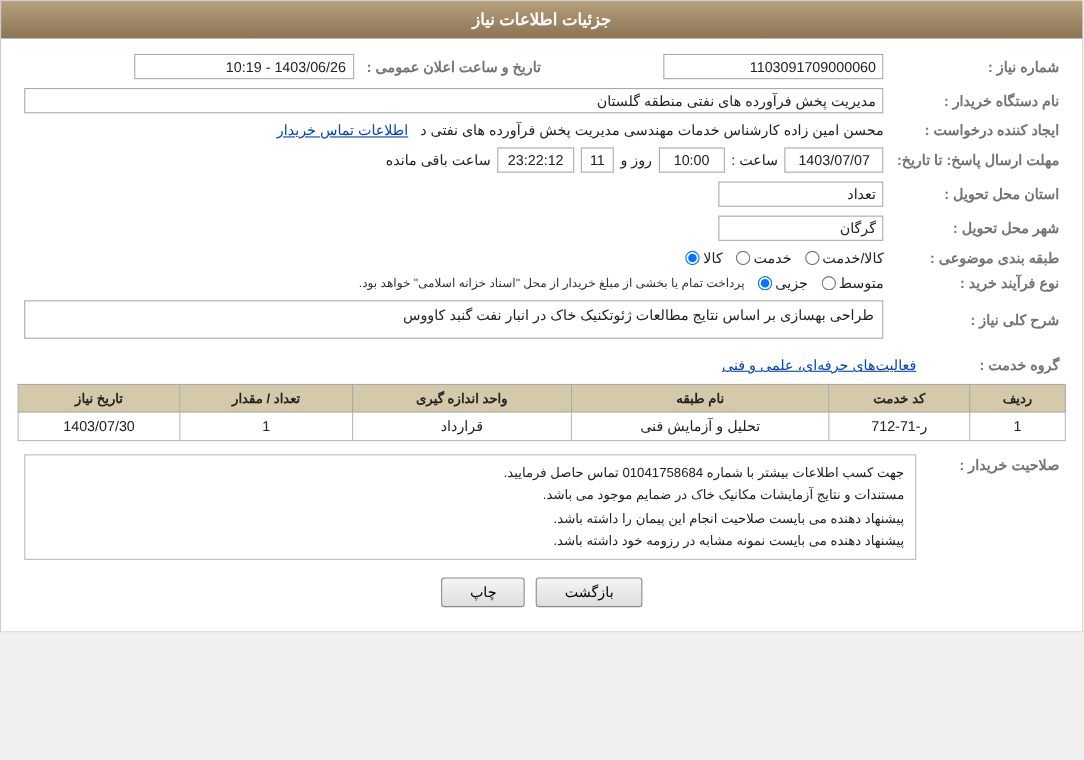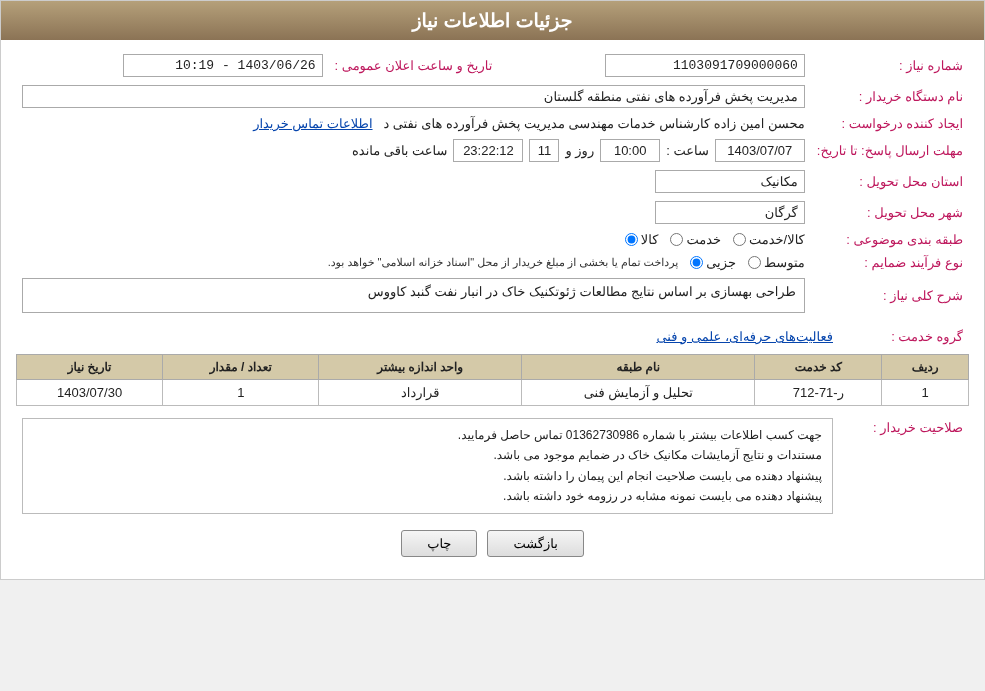--- a/index.html
+++ b/index.html
@@ -14,46 +14,45 @@
       max-width: 985px;
       margin: 0 auto;
       background: #fff;
       border: 1px solid #ccc;
     }
     .header-bar {
       background: linear-gradient(to bottom, #b5a07a, #8b7355);
       color: #fff;
       text-align: center;
       padding: 8px 0;
-      font-size: 19px;
+      font-size: 15px;
       font-weight: bold;
       letter-spacing: 1px;
     }
     .content {
       padding: 10px 15px;
     }
     .info-table {
       width: 100%;
       border-collapse: collapse;
       margin-bottom: 8px;
     }
     .info-table td {
       padding: 4px 6px;
       vertical-align: middle;
     }
     .label-cell {
-      color: #be185d;
-      font-weight: normal;
+      color: #737373;
+      font-weight: bold;
       white-space: nowrap;
       text-align: right;
       width: 130px;
     }
     .value-cell {
       text-align: right;
-      font-family: Liberation Mono, monospace;
     }
     .input-box {
       border: 1px solid #aaa;
       background: #fff;
       padding: 3px 6px;
       min-width: 200px;
       display: inline-block;
       text-align: right;
     }
     .input-box-wide {
@@ -208,21 +207,21 @@
             <span class="small-input" style="min-width:30px;">11</span>
             <span class="small-input" style="min-width:70px;">23:22:12</span>
             <span>ساعت باقی مانده</span>
           </div>
         </td>
       </tr>
 
       <tr>
         <td class="label-cell">استان محل تحویل :</td>
         <td colspan="3">
-          <span class="input-box" style="min-width:150px;">مکانیک</span>
+          <span class="input-box" style="min-width:150px;">تعداد</span>
         </td>
       </tr>
 
       <tr>
         <td class="label-cell">شهر محل تحویل :</td>
         <td colspan="3">
           <span class="input-box" style="min-width:150px;">گرگان</span>
         </td>
       </tr>
 
@@ -240,21 +239,21 @@
             </div>
             <div class="radio-item">
               <span>کالا</span>
               <input type="radio" name="category" checked="" style="">
             </div>
           </div>
         </td>
       </tr>
 
       <tr>
-        <td class="label-cell">نوع فرآیند ضمایم :</td>
+        <td class="label-cell">نوع فرآیند خرید :</td>
         <td colspan="3">
           <div style="display:flex; align-items:center; gap:12px; flex-wrap:wrap;">
             <div class="radio-group">
               <div class="radio-item">
                 <span>متوسط</span>
                 <input type="radio" name="purchase" style="">
               </div>
               <div class="radio-item">
                 <span>جزیی</span>
                 <input type="radio" name="purchase" checked="" style="">
@@ -287,21 +286,21 @@
       </tr>
     </tbody>
       </table>
 
     <table class="service-table">
       <thead>
         <tr>
           <th>ردیف</th>
           <th>کد خدمت</th>
           <th>نام طبقه</th>
-          <th>واحد اندازه بیشتر</th>
+          <th>واحد اندازه گیری</th>
           <th>تعداد / مقدار</th>
           <th>تاریخ نیاز</th>
         </tr>
       </thead>
       <tbody id="service-table-body">
 
       <tr>
             <td>1</td>
             <td>ر-71-712</td>
             <td>تحلیل و آزمایش فنی</td>
@@ -312,21 +311,21 @@
         </tbody>
     </table>
 
     <table class="info-table" style="margin-top:8px;">
       <tbody>
           <tr>
         <td class="label-cell" style="vertical-align:top; padding-top:6px;">صلاحیت خریدار :</td>
         <td>
           <div class="notes-box" id="buyer-notes-content">
 
-          <div>جهت کسب اطلاعات بیشتر با شماره 01362730986 تماس حاصل فرمایید.</div>
+          <div>جهت کسب اطلاعات بیشتر با شماره 01041758684 تماس حاصل فرمایید.</div>
                 <div>مستندات و نتایج آزمایشات مکانیک خاک در ضمایم موجود می باشد.</div>
                 <div>پیشنهاد دهنده می بایست صلاحیت انجام این پیمان را داشته باشد.</div>
                 <div>پیشنهاد دهنده می بایست نمونه مشابه در رزومه خود داشته باشد.</div>
               </div>
         </td>
       </tr>
     </tbody>
       </table>
 
     <div class="button-row">

